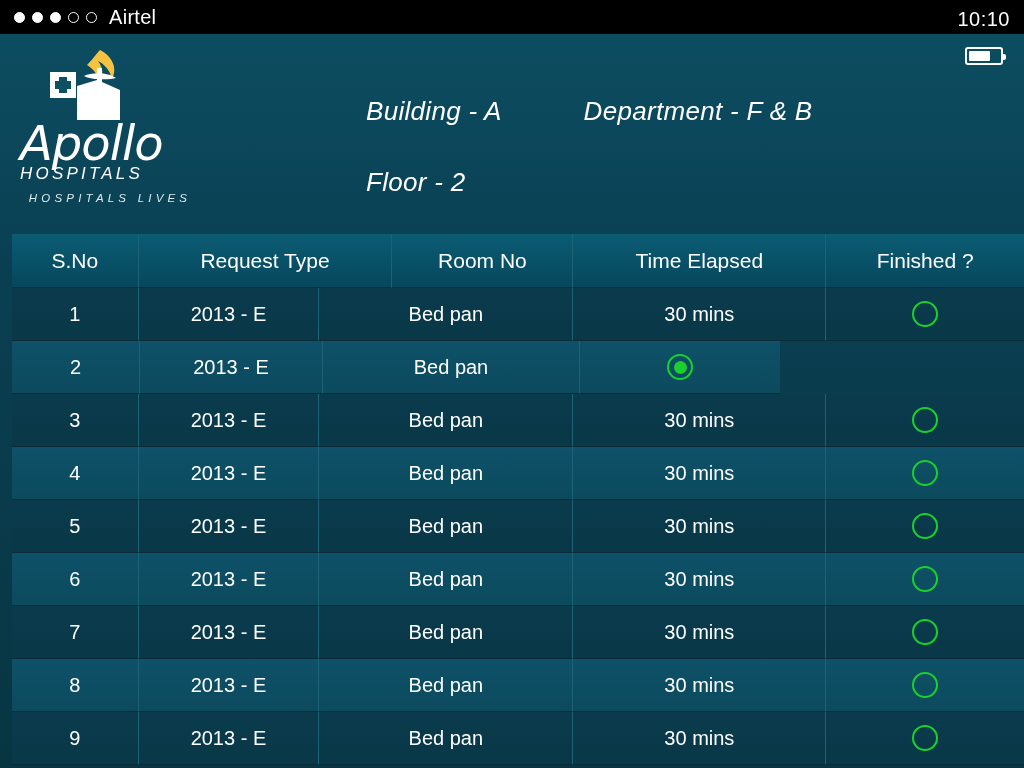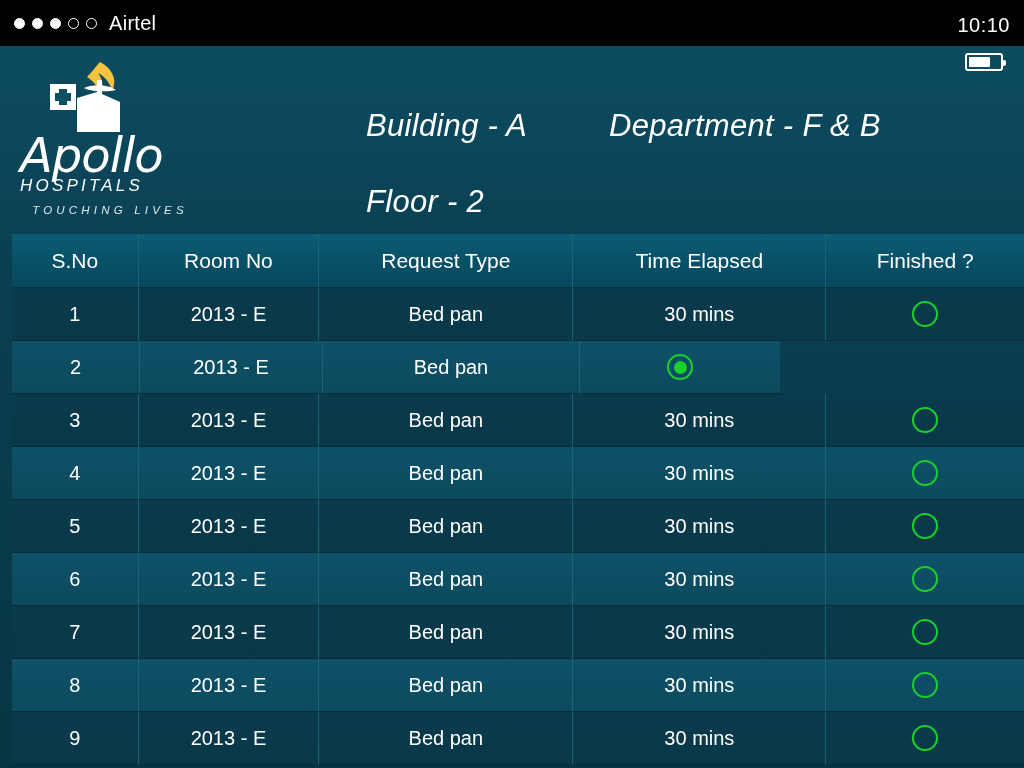--- a/index.html
+++ b/index.html
@@ -10,21 +10,21 @@
     overflow: hidden;
   }
   #app {
     position: relative;
     width: 1024px; height: 768px;
     background: linear-gradient(180deg, #0d4f63 0%, #0a3f52 35%, #073642 100%);
   }
 
   
   .statusbar {
-    height: 46px;
+    height: 34px;
     background: #000;
     display: flex;
     align-items: center;
     padding: 0 14px;
     color: #fff;
     font-size: 19px;
   }
   .signal-dots { display: flex; align-items: center; gap: 7px; margin-right: 12px; }
   .dot {
     width: 11px; height: 11px; border-radius: 50%;
@@ -100,21 +100,21 @@
     margin-top: 8px;
   }
 
   .header-text {
     position: absolute;
     left: 366px; top: 62px;
     color: #fff;
   }
   .hrow { display: flex; align-items: baseline; }
   .htitle {
-    font-size: 31px;
+    font-size: 26px;
     font-weight: 400;
     letter-spacing: .3px;
     white-space: nowrap;
   }
   .hrow .htitle + .htitle { margin-left: 82px; text-align: center; }
   .hrow.second { margin-top: 40px; }
 
   
   .table {
     position: absolute;
@@ -204,39 +204,39 @@
           <path d="M37 40 L57 34 L57 74 L37 74 Z" fill="#ffffff"></path>
           <path d="M62 36 L80 44 L80 74 L62 74 Z" fill="#ffffff"></path>
 
           <rect x="10" y="26" width="26" height="26" fill="#ffffff"></rect>
           <rect x="19" y="31" width="8" height="16" fill="#0d4f63"></rect>
           <rect x="15" y="35" width="16" height="8" fill="#0d4f63"></rect>
         </svg>
       </div>
       <div class="logo-word">Apollo</div>
       <div class="logo-sub">HOSPITALS</div>
-      <div class="logo-tag">TOUCHING LIVES</div>
+      <div class="logo-tag">HOSPITALS LIVES</div>
     </div>
 
     <div class="header-text">
       <div class="hrow">
         <span class="htitle">Building - A</span>
         <span class="htitle">Department - F &amp; B</span>
       </div>
       <div class="hrow second">
         <span class="htitle">Floor - 2</span>
       </div>
     </div>
   </div>
 
   <div class="table">
     <div class="trow thead">
       <div class="tcell c-sno">S.No</div>
+      <div class="tcell c-type">Request Type</div>
       <div class="tcell c-room">Room No</div>
-      <div class="tcell c-type">Request Type</div>
       <div class="tcell c-time">Time Elapsed</div>
       <div class="tcell c-fin">Finished ?</div>
     </div>
     <div class="tbody" id="tbody">
         <div class="trow odd">
           <div class="tcell c-sno">1</div>
           <div class="tcell c-room">2013 - E</div>
           <div class="tcell c-type">Bed pan</div>
           <div class="tcell c-time">30 mins</div>
           <div class="tcell c-fin">

